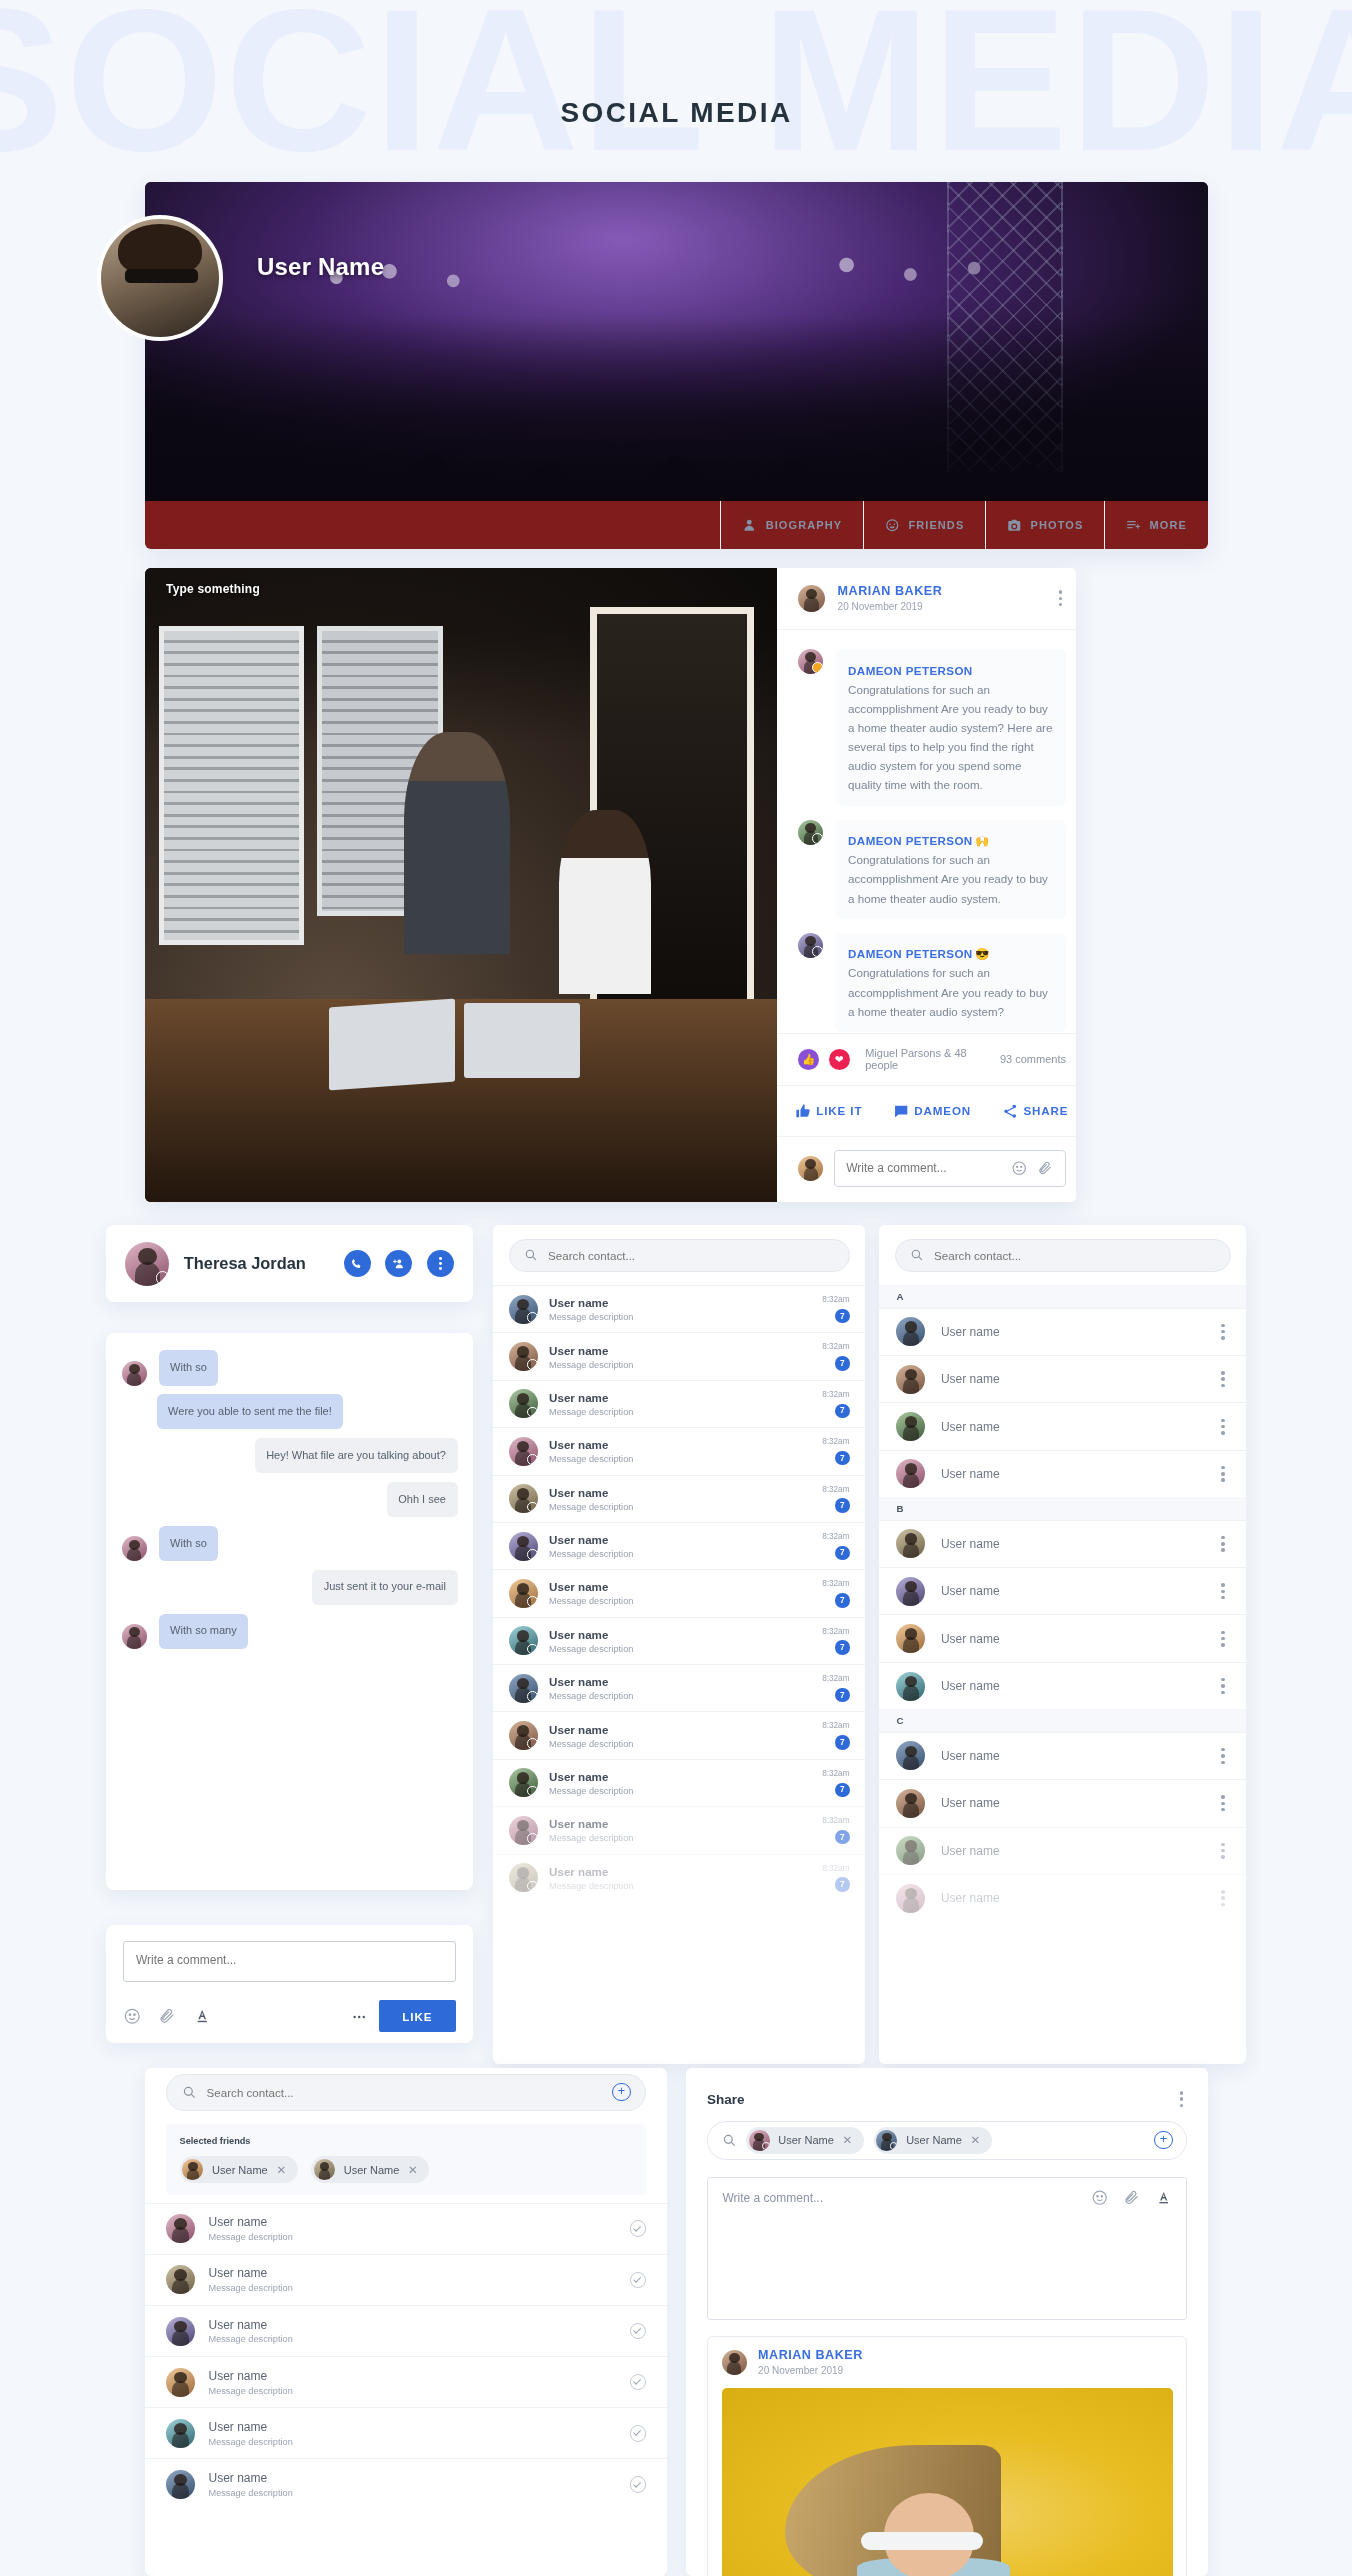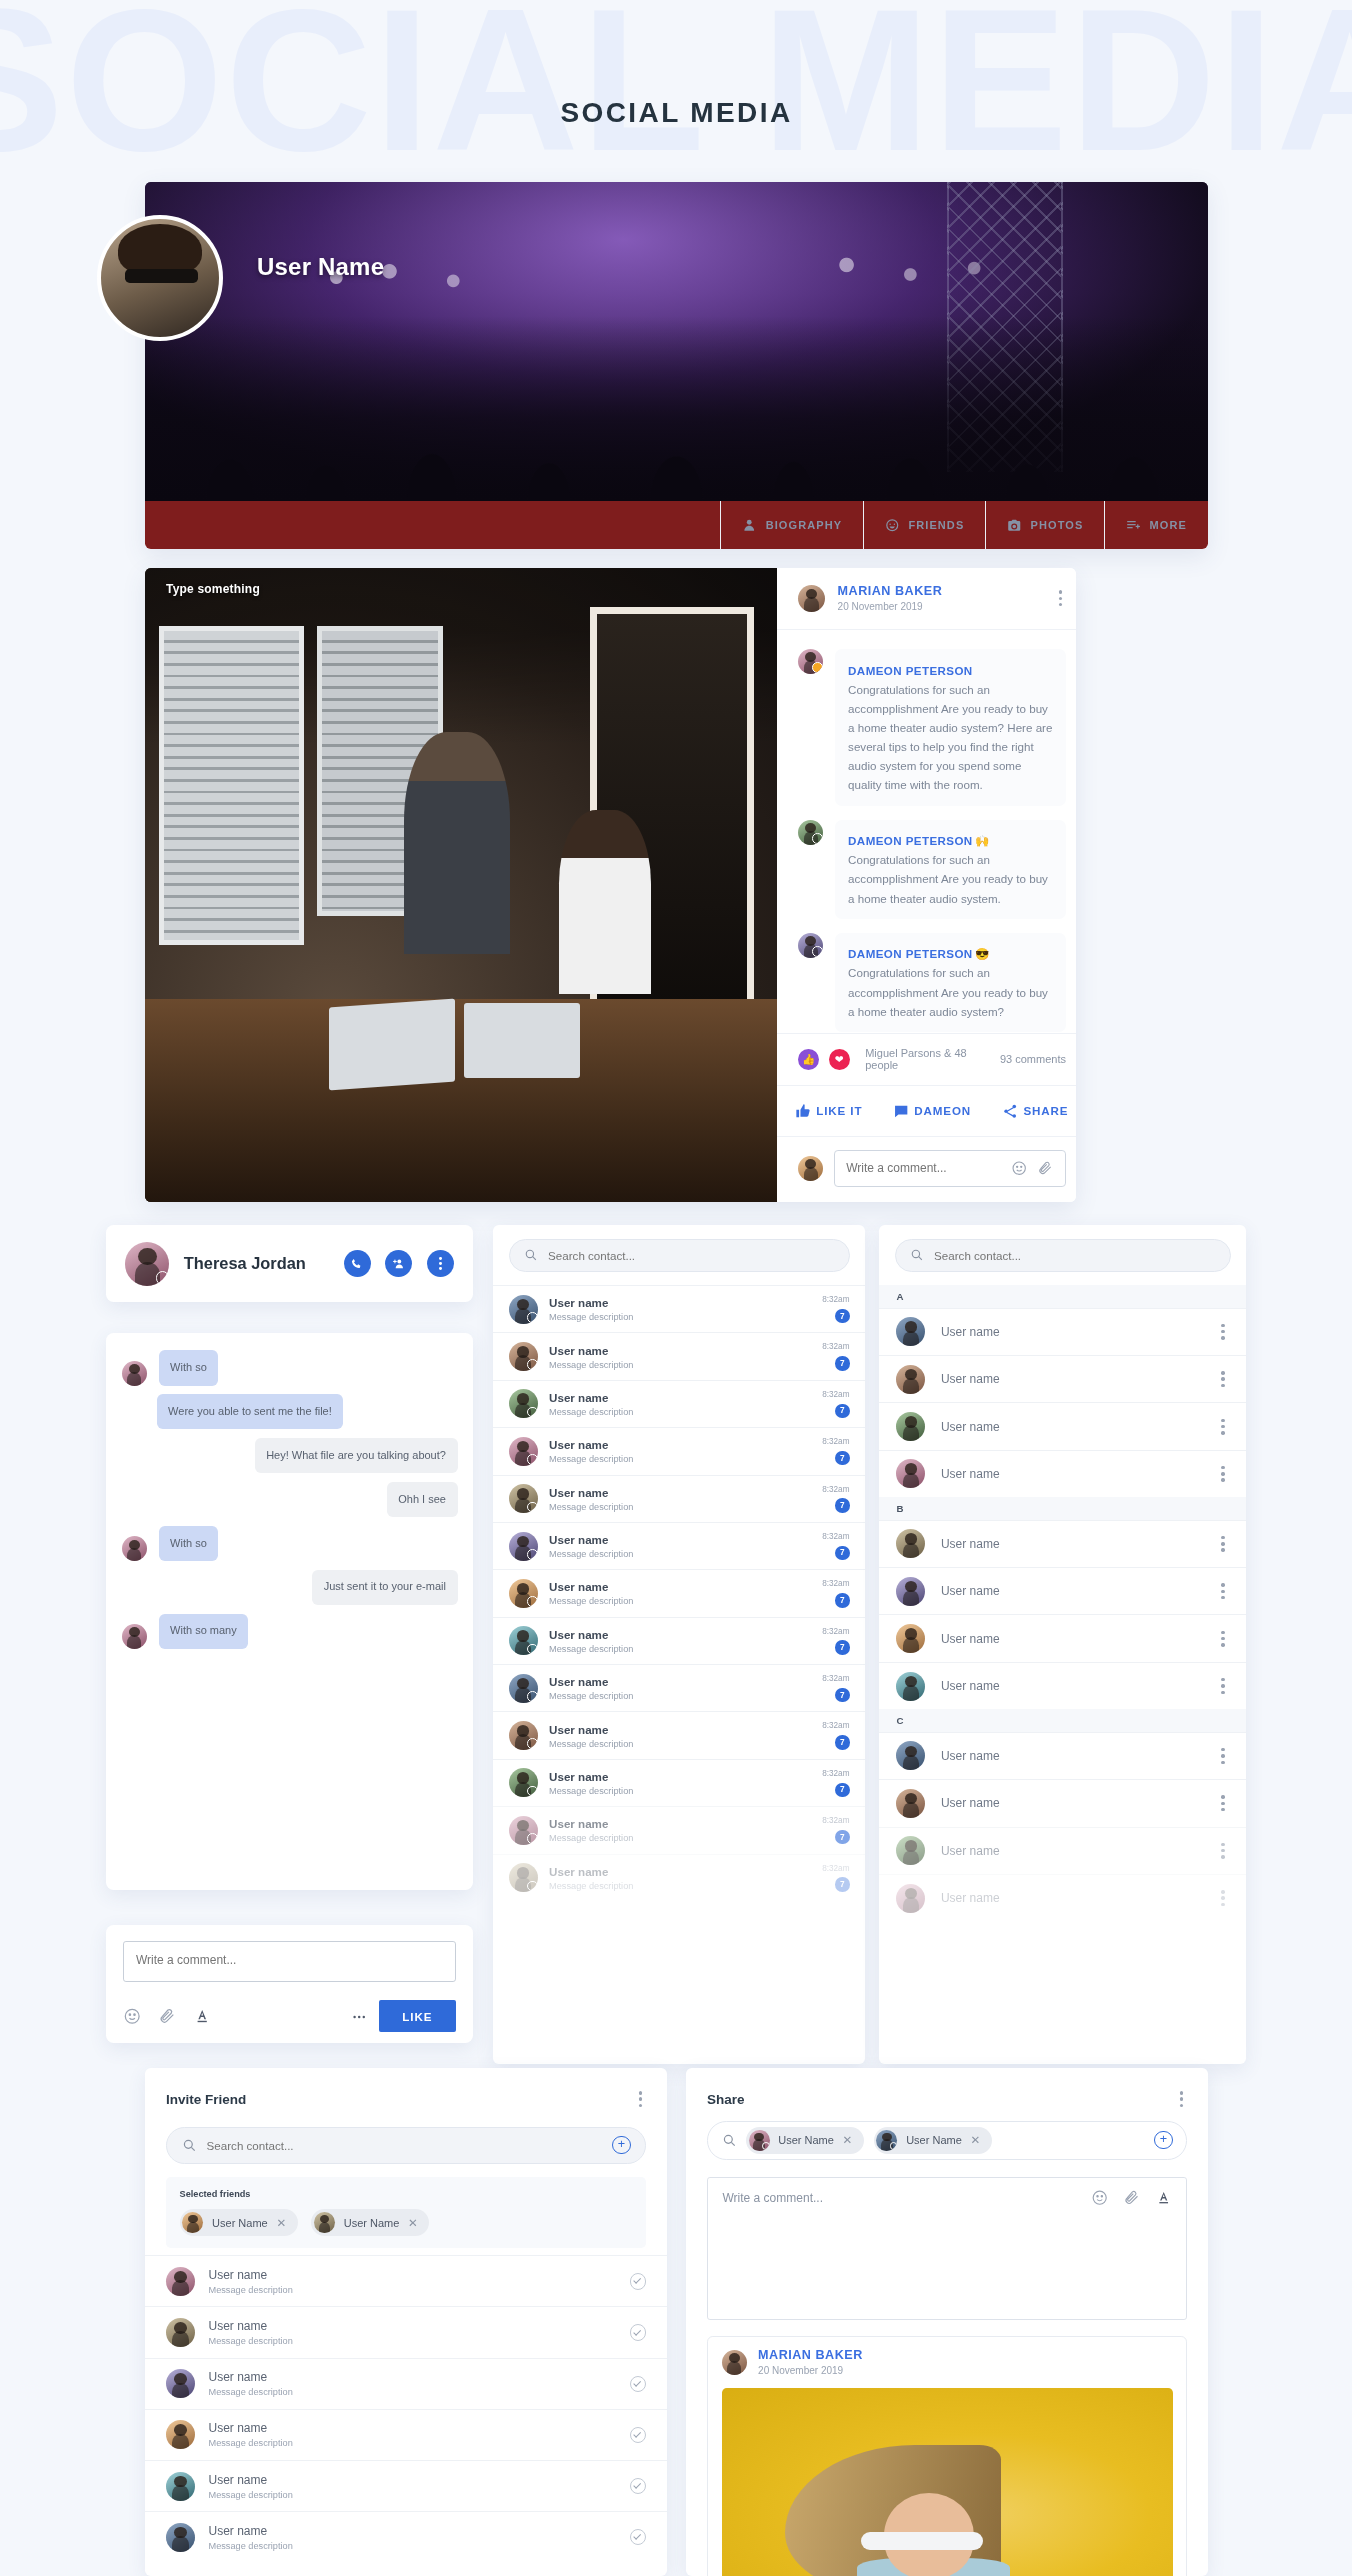--- a/index.html
+++ b/index.html
@@ -827,28 +827,20 @@
         <div class="kebab">
           <i></i>
           <i></i>
           <i></i>
         </div>
       </div>
     </div>
 </div>
 
 <div class="invite">
-  <div class="panel-head">
-    <div class="panel-title">Invite Friend</div>
-    <div class="kebab">
-        <i></i>
-        <i></i>
-        <i></i>
-      </div>
-  </div>
   <div style="padding:5.8px 21px 13.5px">
     <div class="search-pill big">
       <svg style="width:14.5px;height:14.5px;fill:none;stroke:#8a93a2;stroke-width:2" viewBox="0 0 24 24">
           <circle cx="10.5" cy="10.5" r="6.5"></circle>
           <path d="M15.5 15.5L21 21"></path>
         </svg>
       <input placeholder="Search contact..." style="">
       <div class="plus-ico">+</div>
     </div>
   </div>

